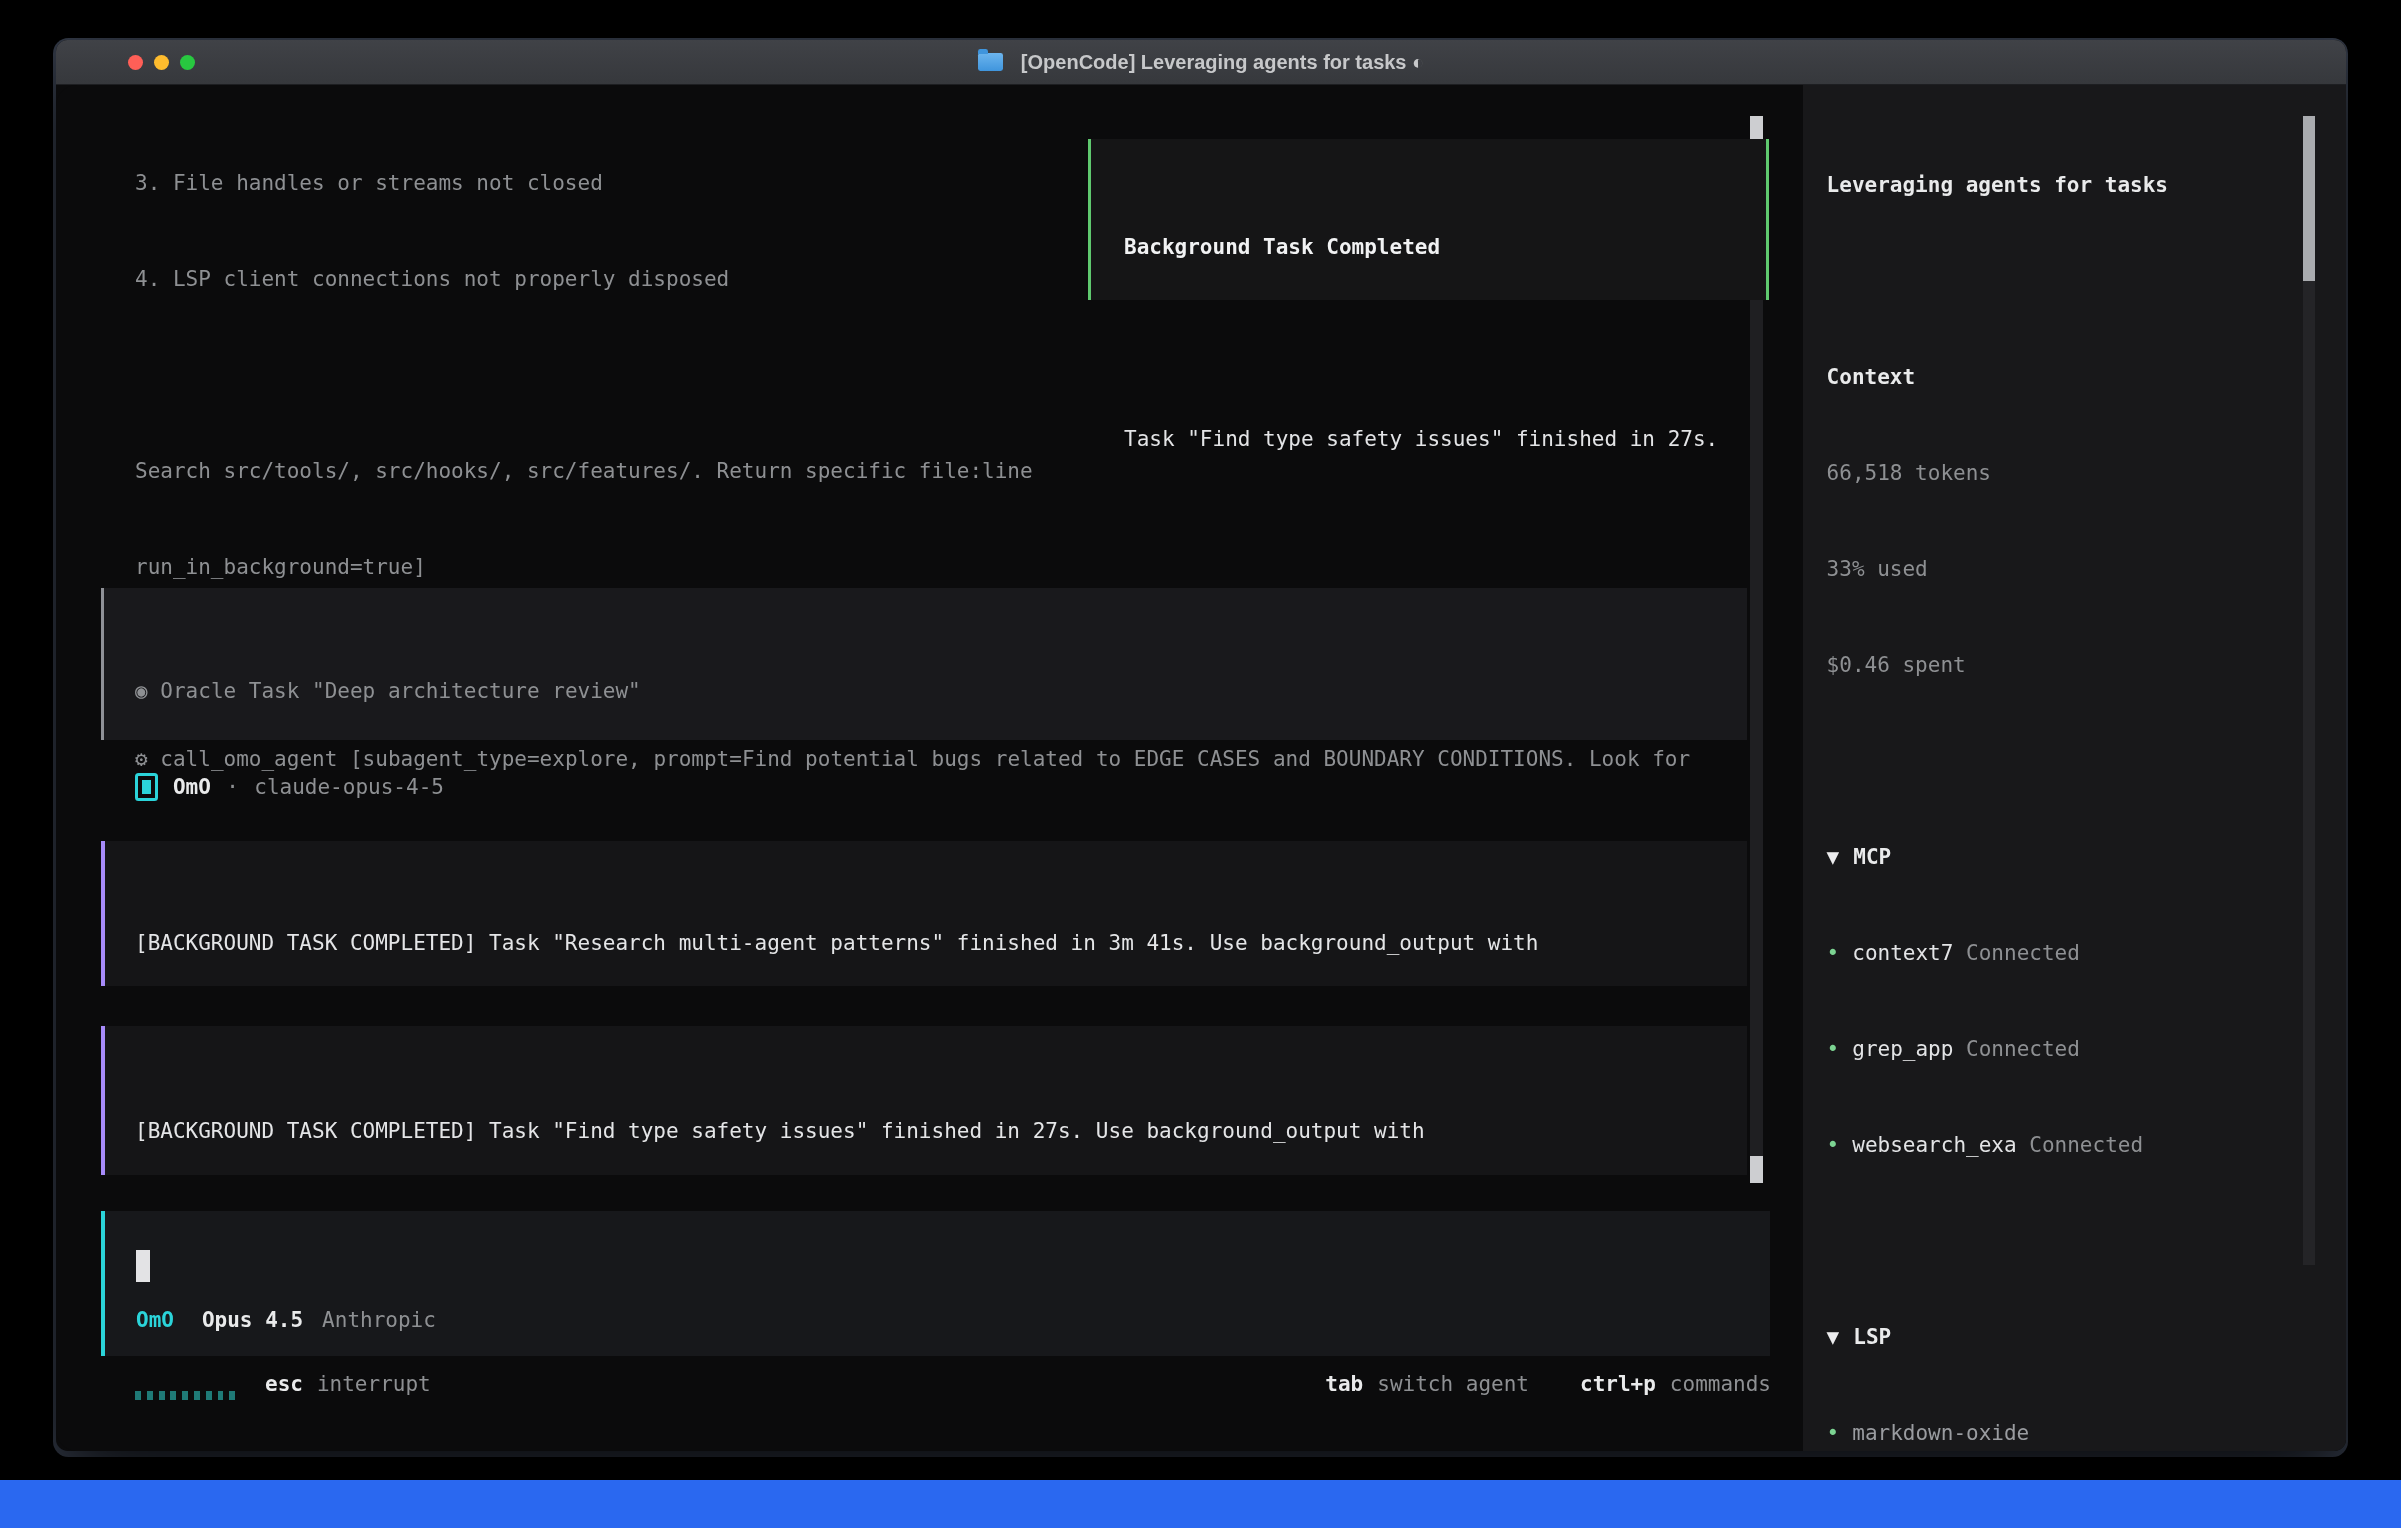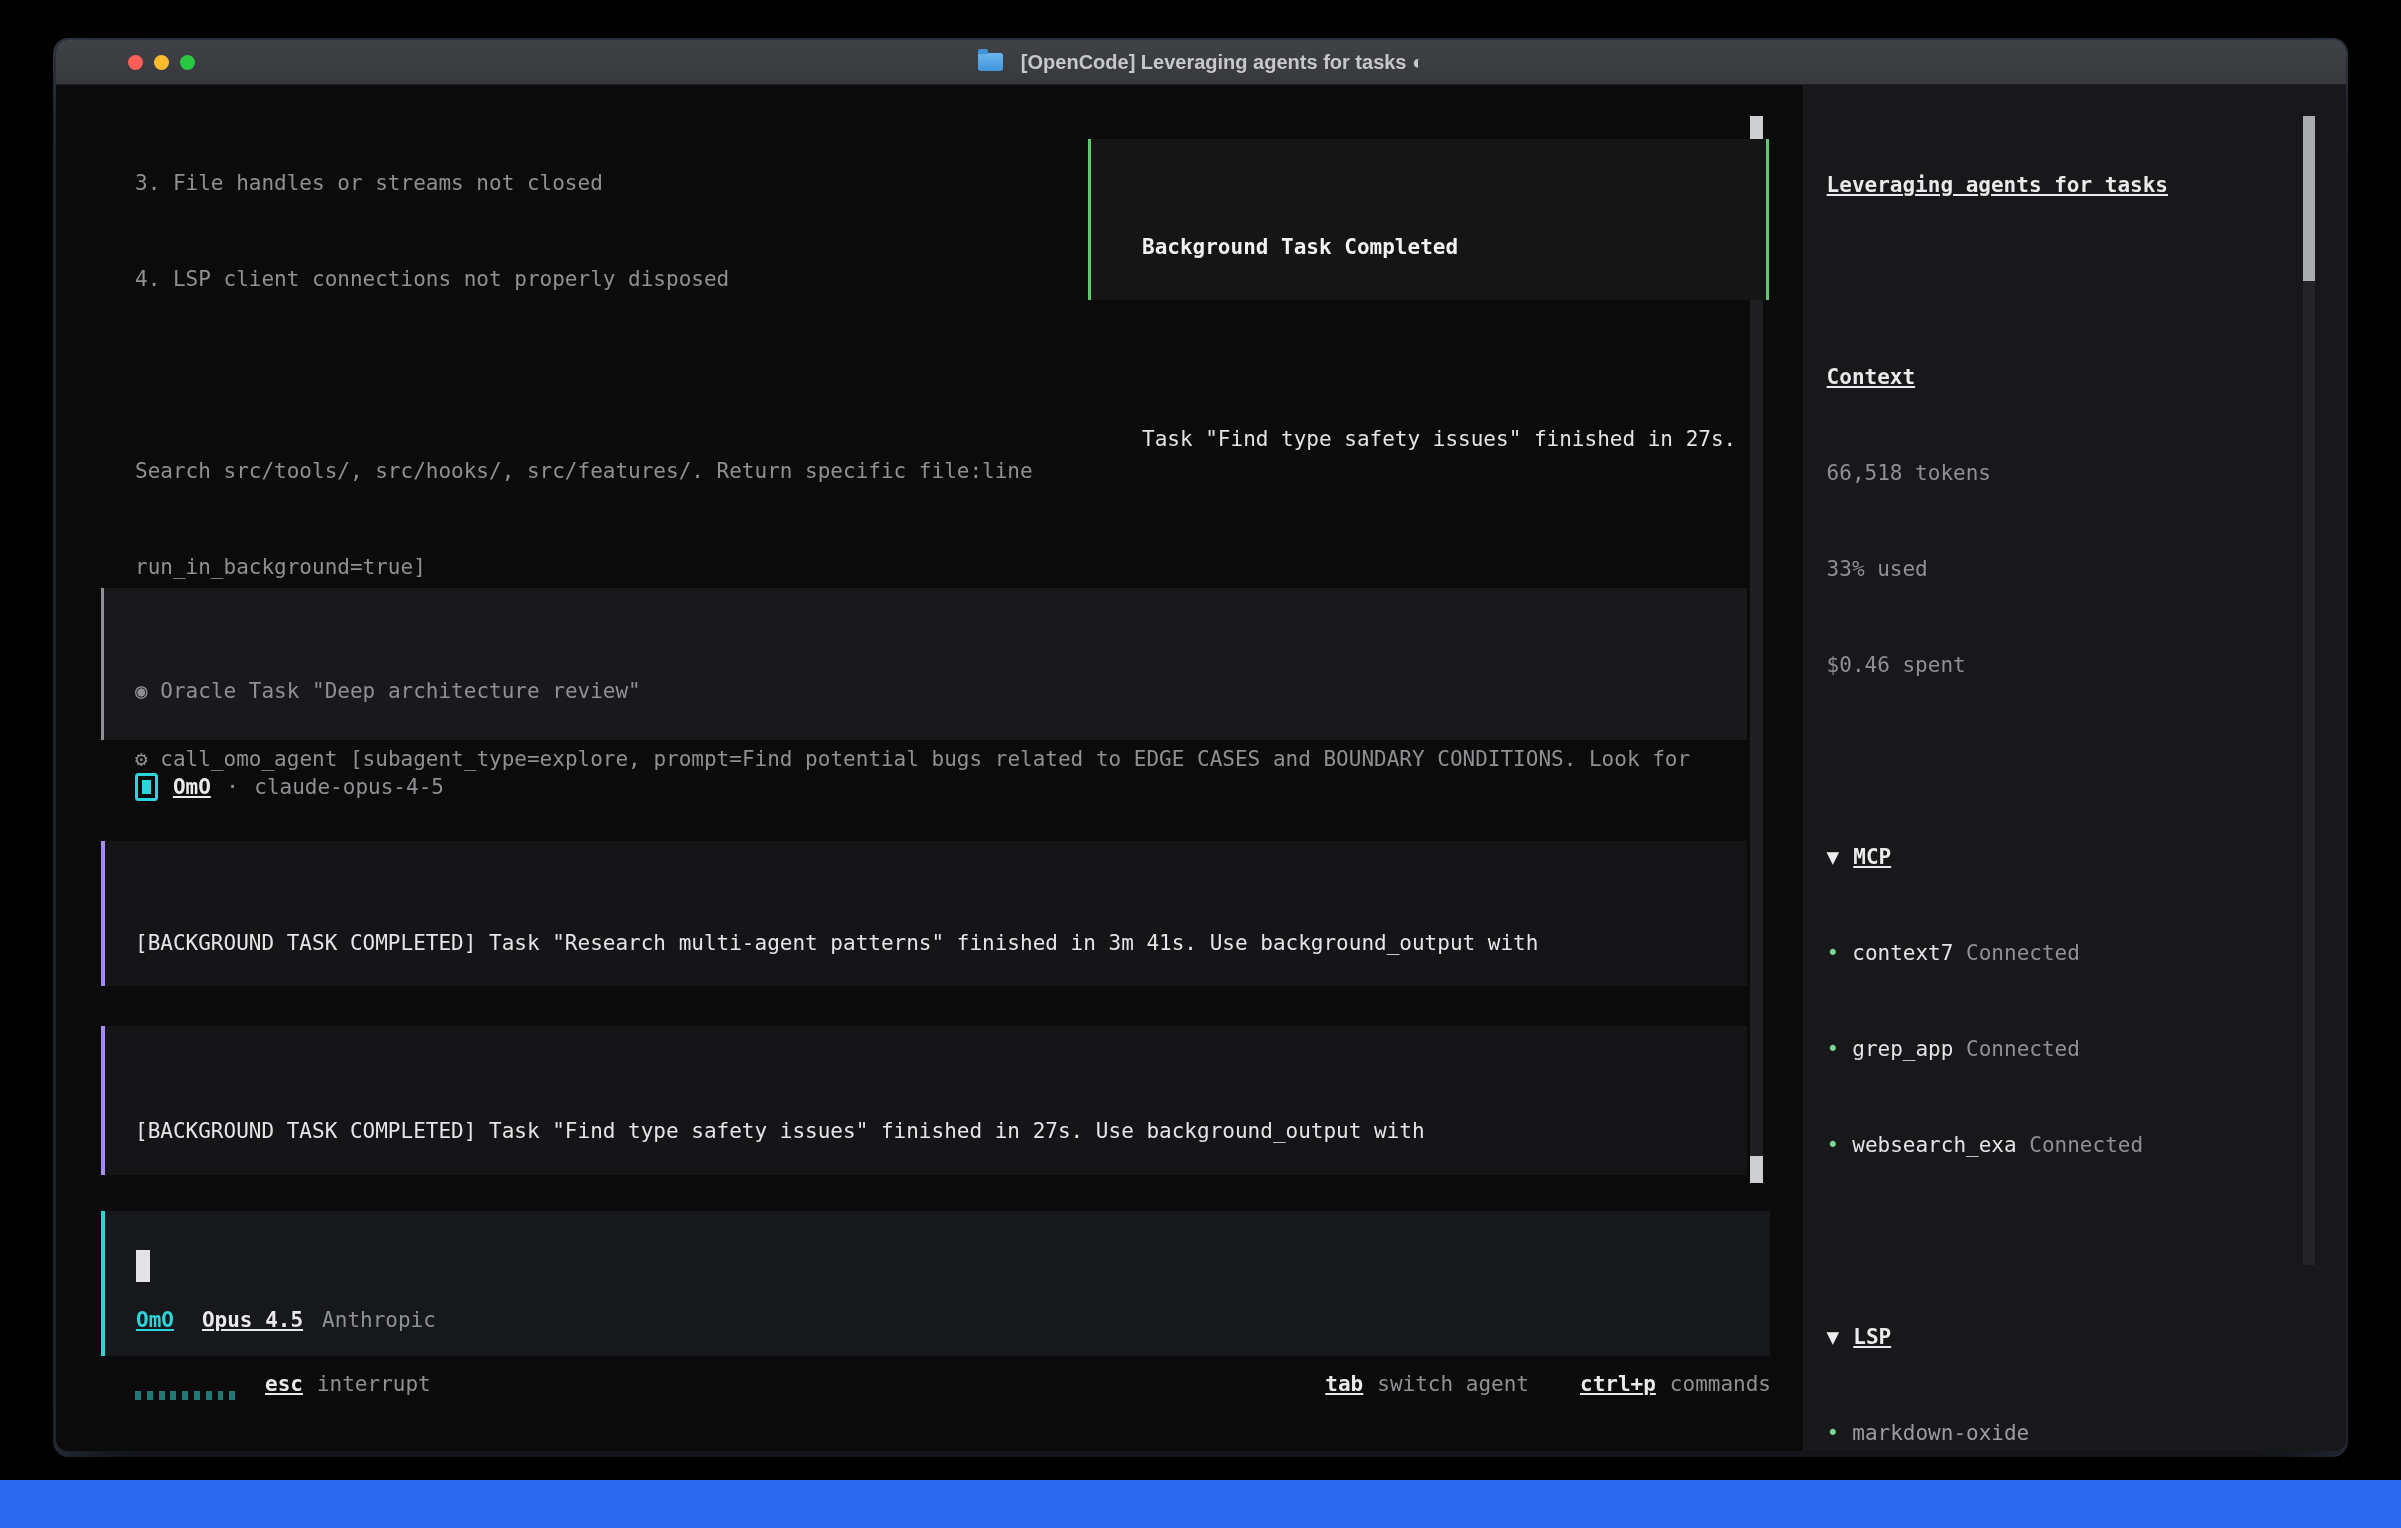--- a/index.html
+++ b/index.html
@@ -25,29 +25,29 @@
   .folder-icon { width:25px; height:17.7px; border-radius:2.4px; position:relative;
                  background:linear-gradient(#6cb5ee,#3f95dd); }
   .folder-icon::before { content:""; position:absolute; top:-4.1px; left:0; width:10.6px;
                  height:5.3px; border-radius:2.4px 2.4px 0 0; background:#3f95dd; }
 
   .content { position:absolute; left:0; top:45px; right:0; bottom:0; background:#0b0b0c;border-radius:21px; }
 
   .mono { font-size:21px; line-height:32px; white-space:pre; }
   .g { color:#8e9093; }          
   .w { color:#e9eaeb; }          
-  .b { font-weight:bold;text-decoration:underline; }
+  .b { font-weight:bold; }
   .cyan { color:#2bd4da; }
 
   .main-flow { position:absolute; left:79px; top:17.7px; width:1631px; }
   .blank { height:32px; }
 
   .notif { position:absolute; left:1032px; top:54px; width:681px; height:161px;
            background:#151516; border-left:3.5px solid #5fc96f; border-right:3.5px solid #5fc96f;
-           padding:28px 0 0 51px; z-index:5; }
+           padding:28px 0 0 33px; z-index:5; }
   .notif-title { color:#f1f2f3; font-weight:bold; }
   .notif-body { color:#e3e4e6; }
 
   .oracle { position:absolute; left:45px; top:503px; width:1646px; height:152px;
             background:#19191c; border-left:3.5px solid #8f9197; padding:22.5px 0 0 31px; }
 
   .agent-header { position:absolute; left:79px; top:683px; height:38px;
                   display:flex; align-items:center; gap:15.4px; }
   .agent-icon { width:22.5px; height:28px; border:3px solid #2bd4da; border-radius:3.5px;
                 display:flex; align-items:center; justify-content:center; }

